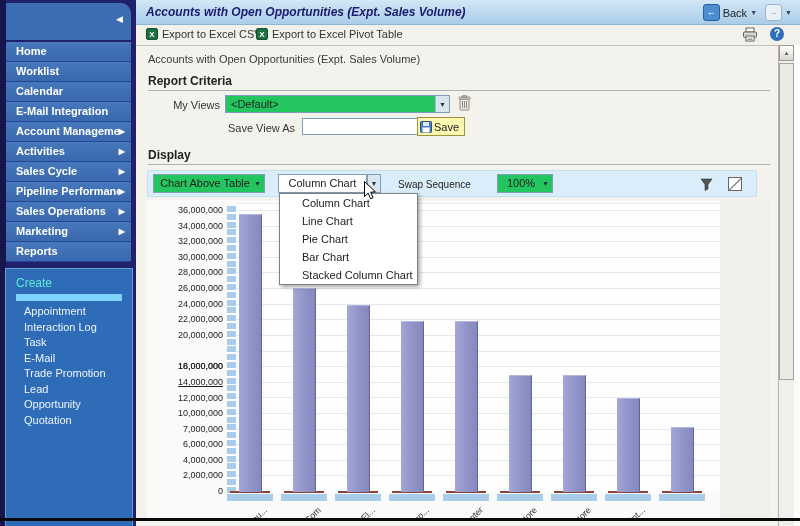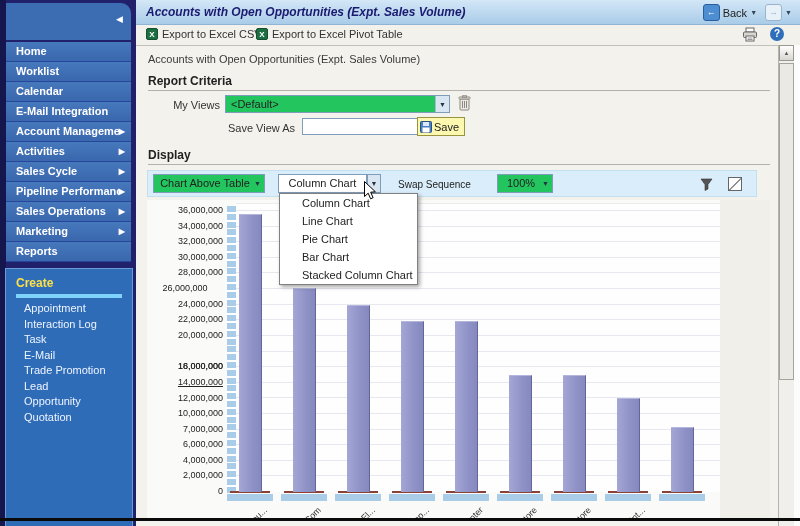--- a/index.html
+++ b/index.html
@@ -12,22 +12,22 @@
   #side-strip{left:0;top:0;width:6px;height:526px;background:#16164f}
   #side-top{left:6px;top:3px;width:125px;height:37px;background:#3c6db3;border-top-right-radius:10px}
   #collapse{right:8px;top:11px;color:#fff;font-size:9px}
   #nav-list{left:6px;top:42px;width:125px}
   .nav-item{height:19px;line-height:19px;padding-left:10px;background:linear-gradient(180deg,#4678bc,#3a67ad);
             border-bottom:1px solid #24479b;color:#fff;font-size:11px;font-weight:bold;
             display:flex;align-items:center;cursor:pointer}
   .nav-item span:first-child{flex:1;white-space:nowrap;overflow:hidden}
   .nav-arrow{font-size:8px;padding-right:6px;color:#fff}
   #create-panel{left:5px;top:268px;width:126px;height:258px;background:#2e6cb8;border:1px solid #6d9bd4;border-bottom:none}
-  #create-header{margin:7px 10px 3px 10px;color:#fde047;font-size:12px;font-weight:bold;
-                 border-bottom:4px solid #7dd3fc;padding-bottom:4px}
+  #create-header{margin:7px 10px 3px 10px;color:#5eead4;font-size:12px;font-weight:normal;
+                 border-bottom:7px solid #7dd3fc;padding-bottom:4px}
   .create-item{padding-left:18px;line-height:15.5px;font-size:11px;color:#eef4ff;cursor:pointer}
 
   
   #titlebar{left:136px;top:0;width:664px;height:24px;background:linear-gradient(180deg,#d3e7f7,#a9cce8);
             border-bottom:1px solid #8fb4d4}
   #win-title{left:146px;top:5px;font-size:12px;font-weight:bold;font-style:italic;color:#1a1a70;white-space:nowrap}
   #back-group{right:8px;top:4px;display:flex;align-items:center;gap:3px}
   #back-icon{width:15px;height:15px;background:#4d8ed2;border:1px solid #2a5f9e;border-radius:3px;
              color:#fff;font-size:9px;text-align:center;line-height:15px}
   #back-label{font-size:11px;color:#222}
@@ -290,21 +290,21 @@
     <div class="ytick" style="top: 161.1px;">16,000,000</div>
     <div class="gridline" style="left: 89px; top: 150.5px; width: 484px; height: 1px;"></div>
     <div class="ytick" style="top: 161px;">18,000,000</div>
     <div class="gridline" style="left: 89px; top: 134.9px; width: 484px; height: 1px;"></div>
     <div class="ytick" style="top: 129.9px;">20,000,000</div>
     <div class="gridline" style="left: 89px; top: 119.3px; width: 484px; height: 1px;"></div>
     <div class="ytick" style="top: 114.3px;">22,000,000</div>
     <div class="gridline" style="left: 89px; top: 103.7px; width: 484px; height: 1px;"></div>
     <div class="ytick" style="top: 98.7px;">24,000,000</div>
     <div class="gridline" style="left: 89px; top: 88.1px; width: 484px; height: 1px;"></div>
-    <div class="ytick" style="top: 83.1px; text-align: center;">26,000,000</div>
+    <div class="ytick" style="top: 83.1px;">26,000,000</div>
     <div class="gridline" style="left: 89px; top: 72.4px; width: 484px; height: 1px;"></div>
     <div class="ytick" style="top: 67.4px;">28,000,000</div>
     <div class="gridline" style="left: 89px; top: 56.8px; width: 484px; height: 1px;"></div>
     <div class="ytick" style="top: 51.8px;">30,000,000</div>
     <div class="gridline" style="left: 89px; top: 41.2px; width: 484px; height: 1px;"></div>
     <div class="ytick" style="top: 36.2px;">32,000,000</div>
     <div class="gridline" style="left: 89px; top: 25.6px; width: 484px; height: 1px;"></div>
     <div class="ytick" style="top: 20.6px;">34,000,000</div>
     <div class="gridline" style="left: 89px; top: 10px; width: 484px; height: 1px;"></div>
     <div class="ytick" style="top: 5px;">36,000,000</div>

